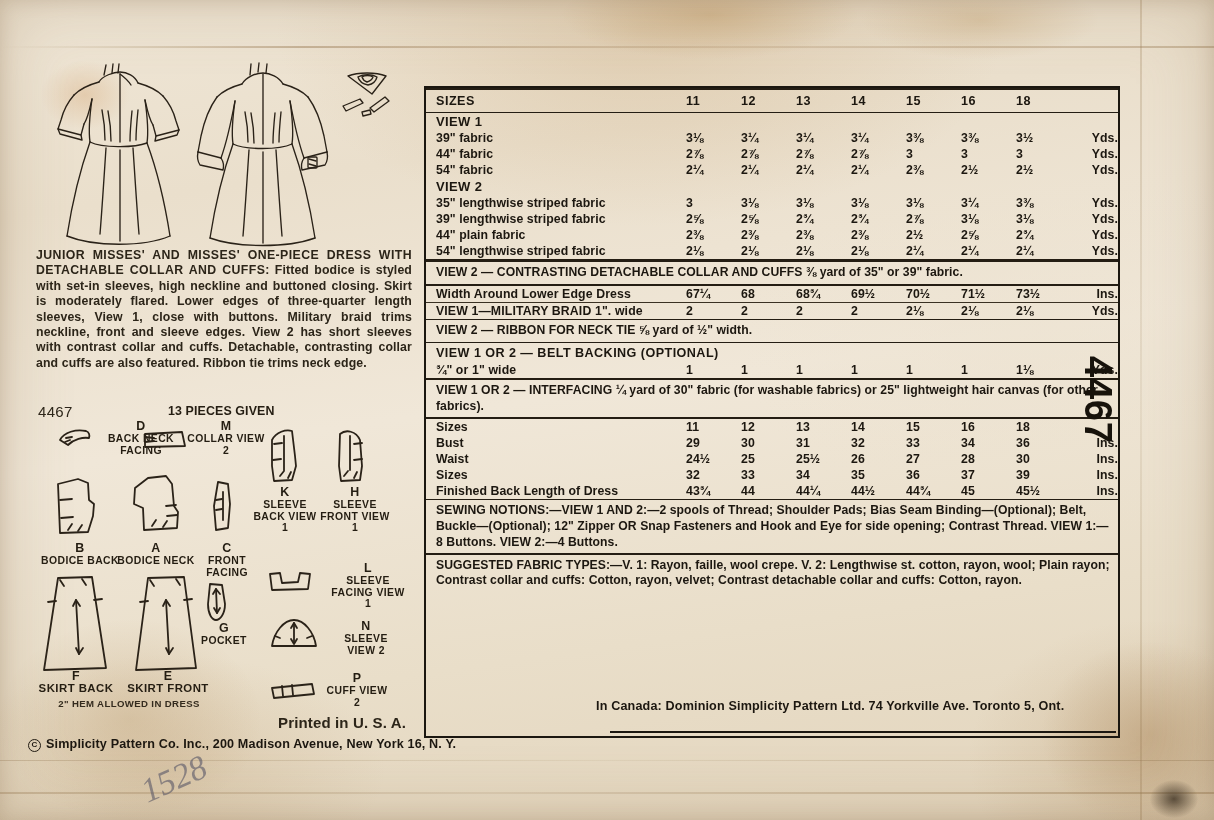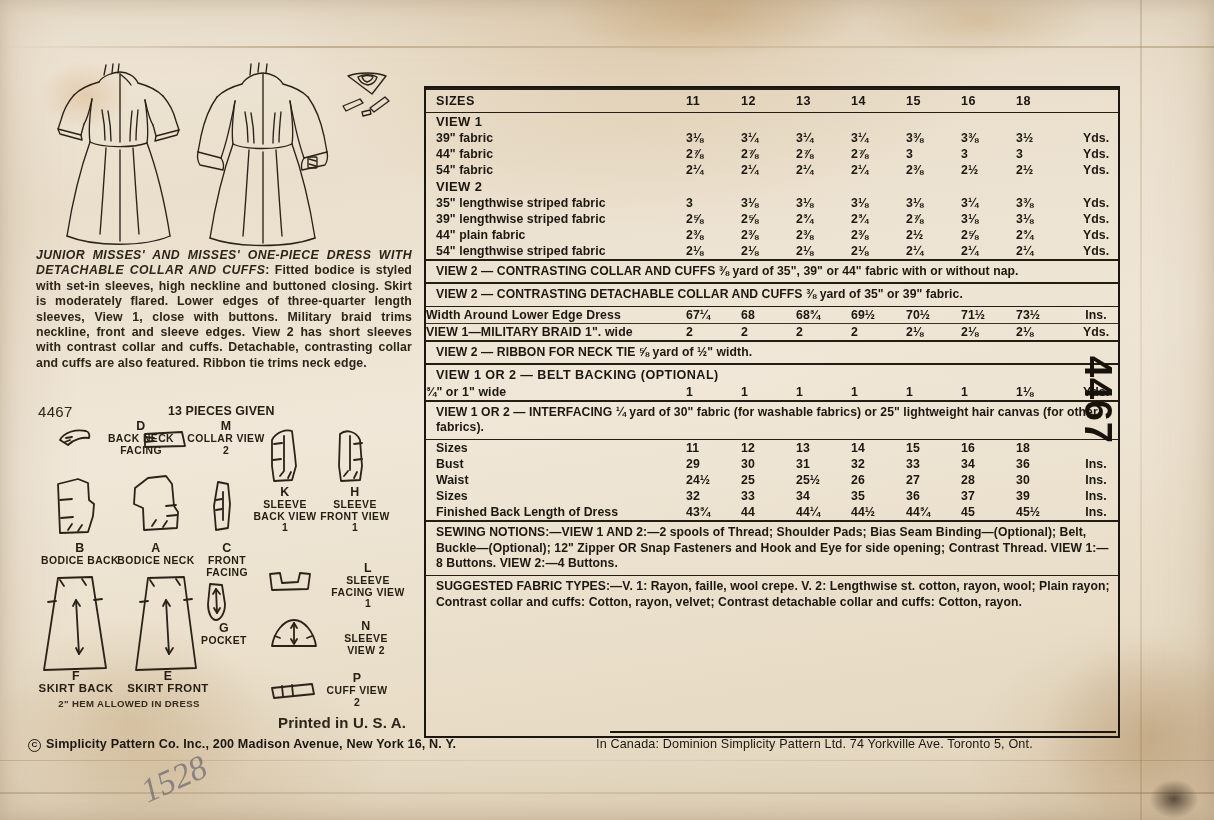--- a/index.html
+++ b/index.html
@@ -27,21 +27,21 @@
   }
 
   
   #leftcol{position:absolute;left:0;top:0;width:424px;height:760px;}
   .dressbox{position:absolute;}
   .desc{
     position:absolute;left:36px;top:248px;width:376px;
     font-size:12.3px;line-height:15.4px;color:#2c2519;
     text-align:justify;font-weight:600;letter-spacing:.01em;
   }
-  .desc b{font-weight:800;letter-spacing:.035em;font-style:italic;}
+  .desc b{font-weight:800;letter-spacing:.035em;}
   .patnum{
     position:absolute;left:38px;top:403px;font-size:15px;color:#2c2519;
     font-weight:500;letter-spacing:.02em;
   }
   .pieces{
     position:absolute;left:168px;top:404px;font-size:12.4px;color:#241d12;
     font-weight:800;letter-spacing:.01em;
   }
   .plabel{
     position:absolute;text-align:center;color:#241d12;
@@ -69,24 +69,24 @@
     font-size:12.2px;line-height:15.6px;font-weight:600;
     padding:3px 8px 3px 10px;letter-spacing:.005em;
   }
   .tbl{width:100%;border-collapse:collapse;}
   .tbl td{
     font-size:12.3px;font-weight:700;color:#1c1710;
     padding:1.0px 0 1.0px 0;vertical-align:bottom;letter-spacing:.005em;
   }
   .tbl td.lbl{padding-left:10px;white-space:nowrap;}
   .tbl td.num{width:55px;text-align:left;}
-  .tbl td.unit{width:44px;text-align:center;padding-left:3px;}
+  .tbl td.unit{width:44px;text-align:right;padding-left:3px;}
   .tbl td.hdr{font-weight:800;font-size:12.6px;}
   .tbl tr.sec td{font-weight:800;font-size:13px;letter-spacing:.03em;padding-top:1px;}
-  .tbl td.lblb{font-weight:800;white-space:nowrap;letter-spacing:.01em;}
+  .tbl td.lblb{padding-left:10px;font-weight:800;white-space:nowrap;letter-spacing:.01em;}
   .sizeshdr td{font-weight:800;font-size:13px;letter-spacing:.04em;padding:4px 0 4px 0;}
   .inlinerow td.lblb{font-weight:800;}
   .smallsec{font-size:12.6px;font-weight:800;letter-spacing:.035em;padding:3px 0 2px 10px;}
   .bm td{font-weight:700;}
   .bm td.lbl{font-weight:700;}
 
   
   #bignum{
     position:absolute;left:1119px;top:356px;
     font-size:38px;font-weight:900;color:#17120b;
@@ -94,21 +94,21 @@
     transform:rotate(90deg);transform-origin:left top;
     font-family:"Liberation Sans", sans-serif;
   }
   
   #footrule{position:absolute;left:610px;top:731px;width:506px;height:2px;background:#1b1710;}
   #copy{
     position:absolute;left:28px;top:737px;font-size:12.6px;font-weight:700;
     color:#1c1710;letter-spacing:.012em;
   }
   #canada{
-    position:absolute;left:596px;top:737px;font-size:12.6px;font-weight:400;
+    position:absolute;left:596px;top:699px;font-size:12.6px;font-weight:700;
     color:#1c1710;letter-spacing:.012em;
   }
   .cmark{
     display:inline-block;width:11px;height:11px;border:1.2px solid #1c1710;border-radius:50%;
     font-size:8px;line-height:10px;text-align:center;font-weight:700;vertical-align:1px;margin-right:5px;
   }
   #pencil{
     position:absolute;left:140px;top:760px;font-size:34px;color:#5b5a6b;
     font-family:"Liberation Serif", serif;font-style:italic;opacity:.62;
     transform:rotate(-24deg);
@@ -530,21 +530,20 @@
         <td class="num">2⅛</td>
         <td class="num">2¼</td>
         <td class="num">2¼</td>
         <td class="num">2¼</td>
         <td class="unit">Yds.</td>
       </tr>
     </tbody>
       </table>
 
     <div class="rule"></div>
-    <div class="txtrow">VIEW 2 — CONTRASTING COLLAR AND CUFFS ⅜ yard of 35", 39" or 44" fabric with or without nap.</div>
     <div class="rule"></div>
     <div class="txtrow">VIEW 2 — CONTRASTING DETACHABLE COLLAR AND CUFFS ⅜ yard of 35" or 39" fabric.</div>
     <div class="rule"></div>
 
     <table class="tbl">
       <tbody>
           <tr class="inlinerow">
         <td class="lblb">Width Around Lower Edge Dress</td>
         <td class="num">67¼</td>
         <td class="num">68</td>

